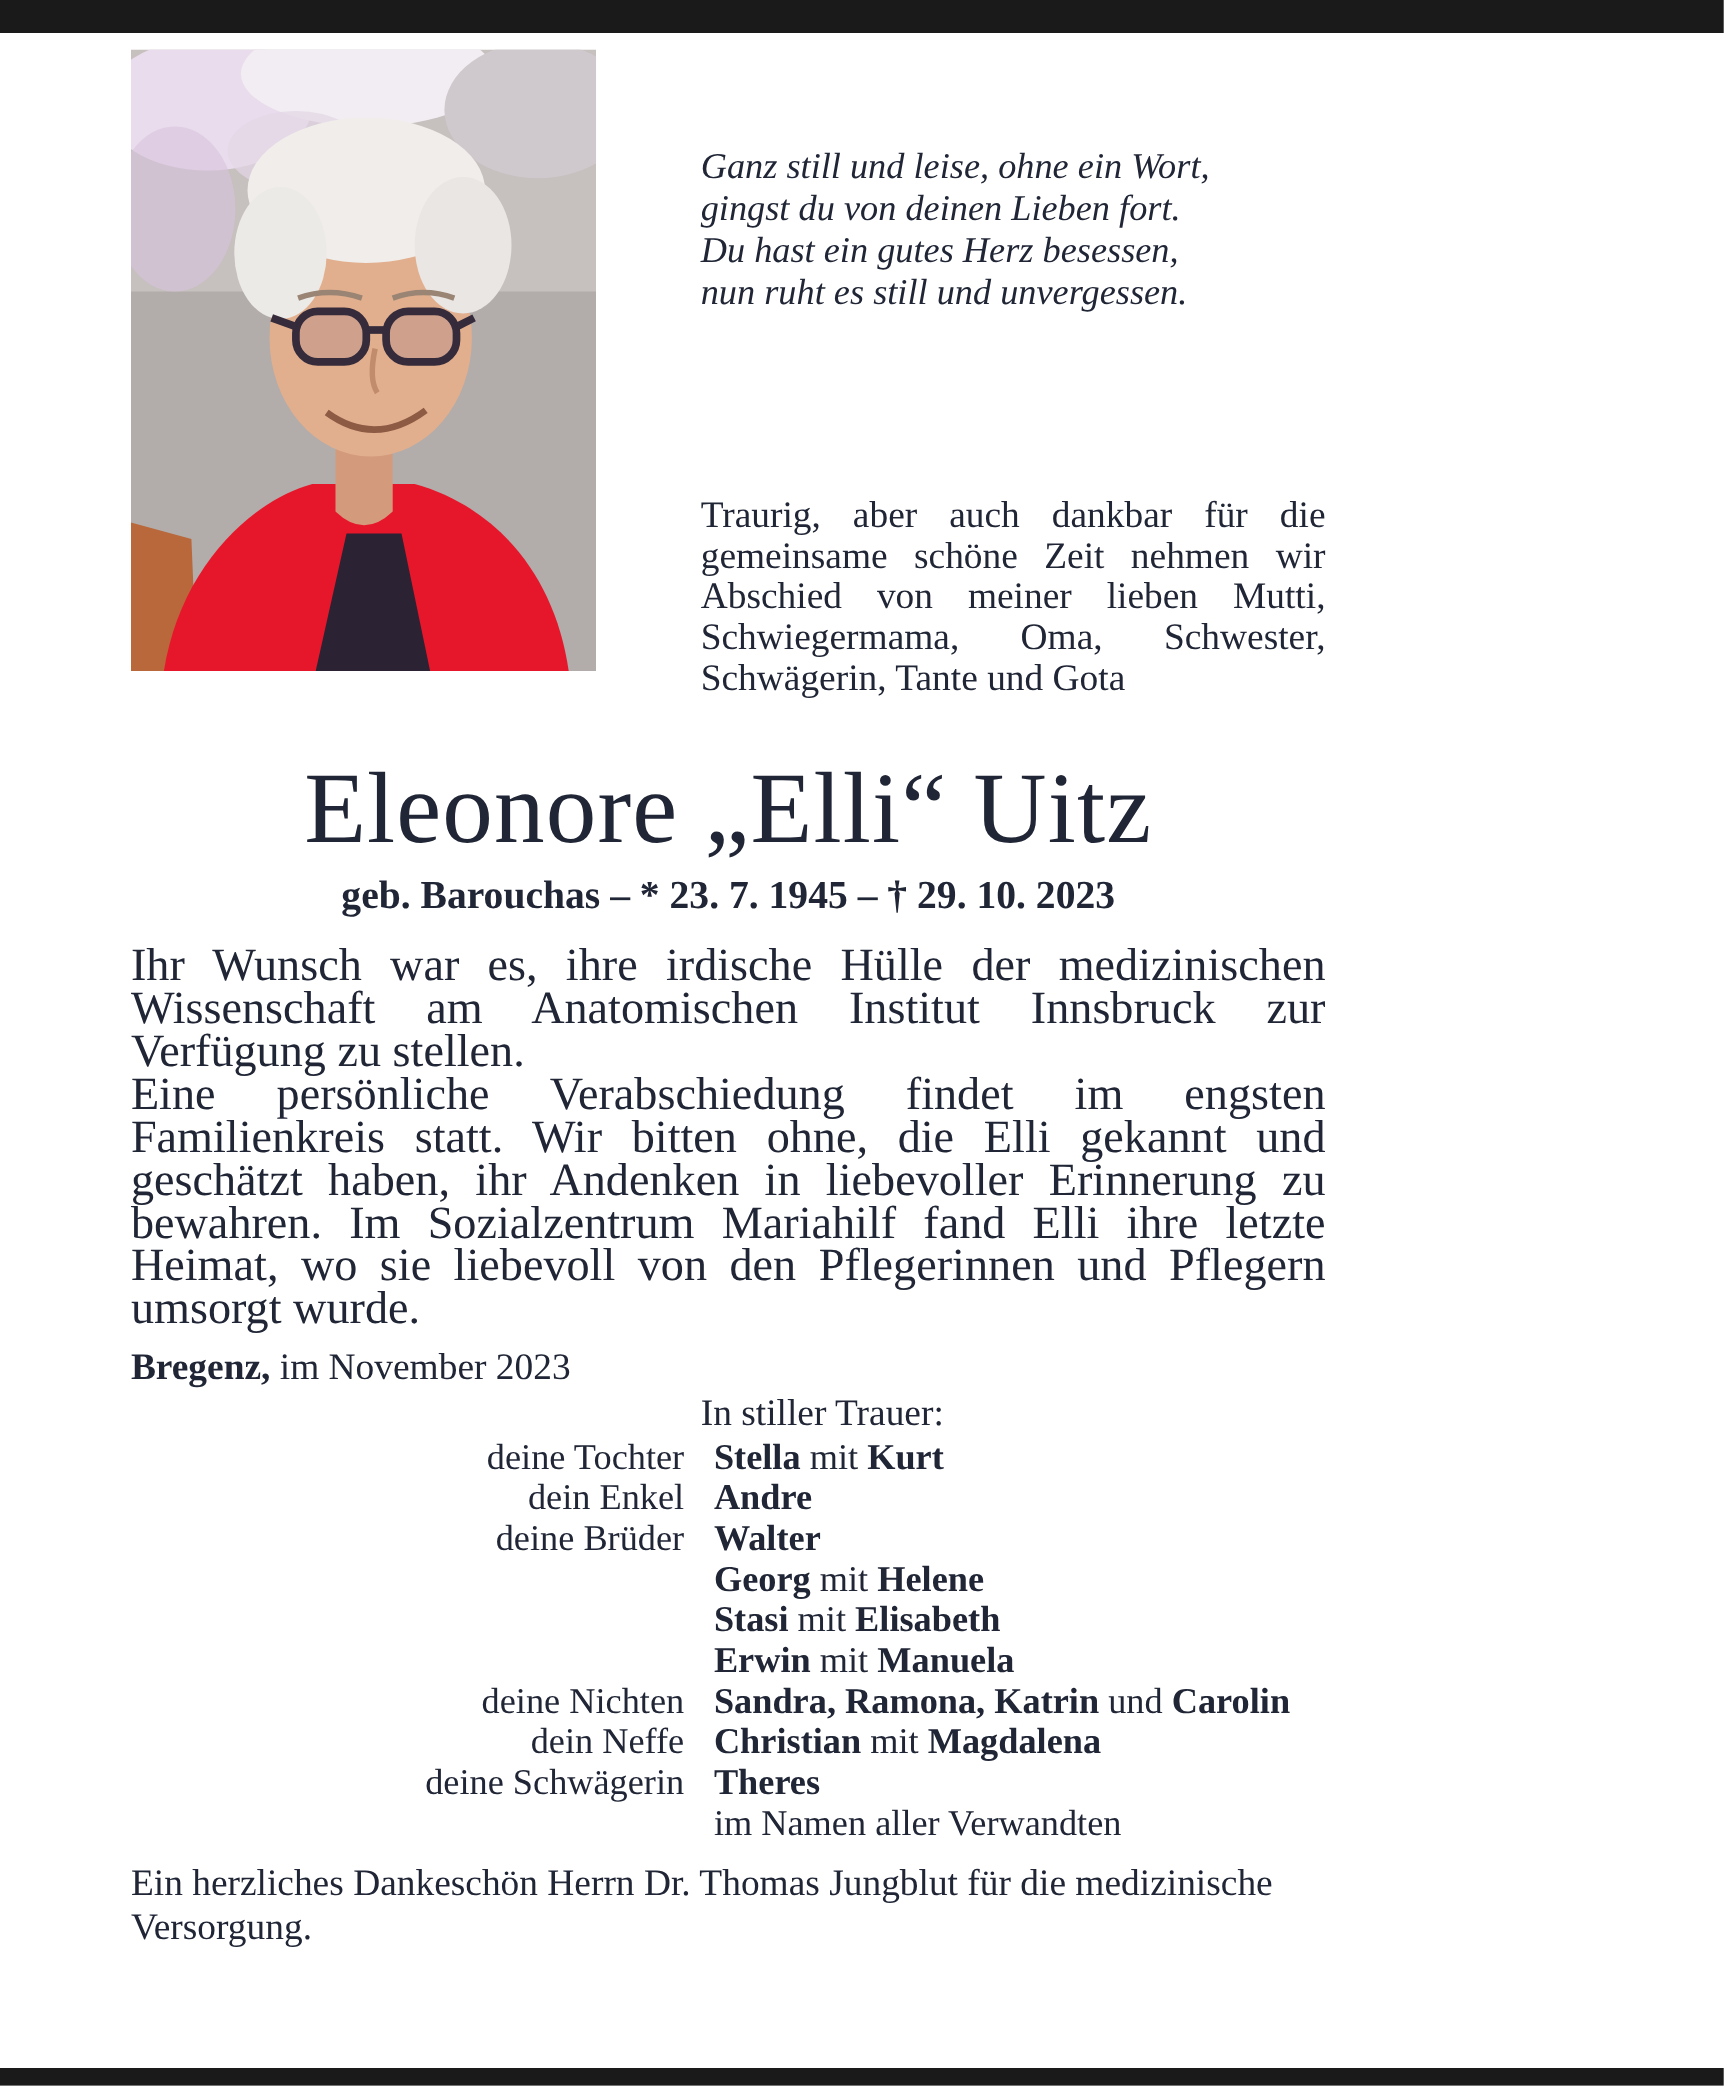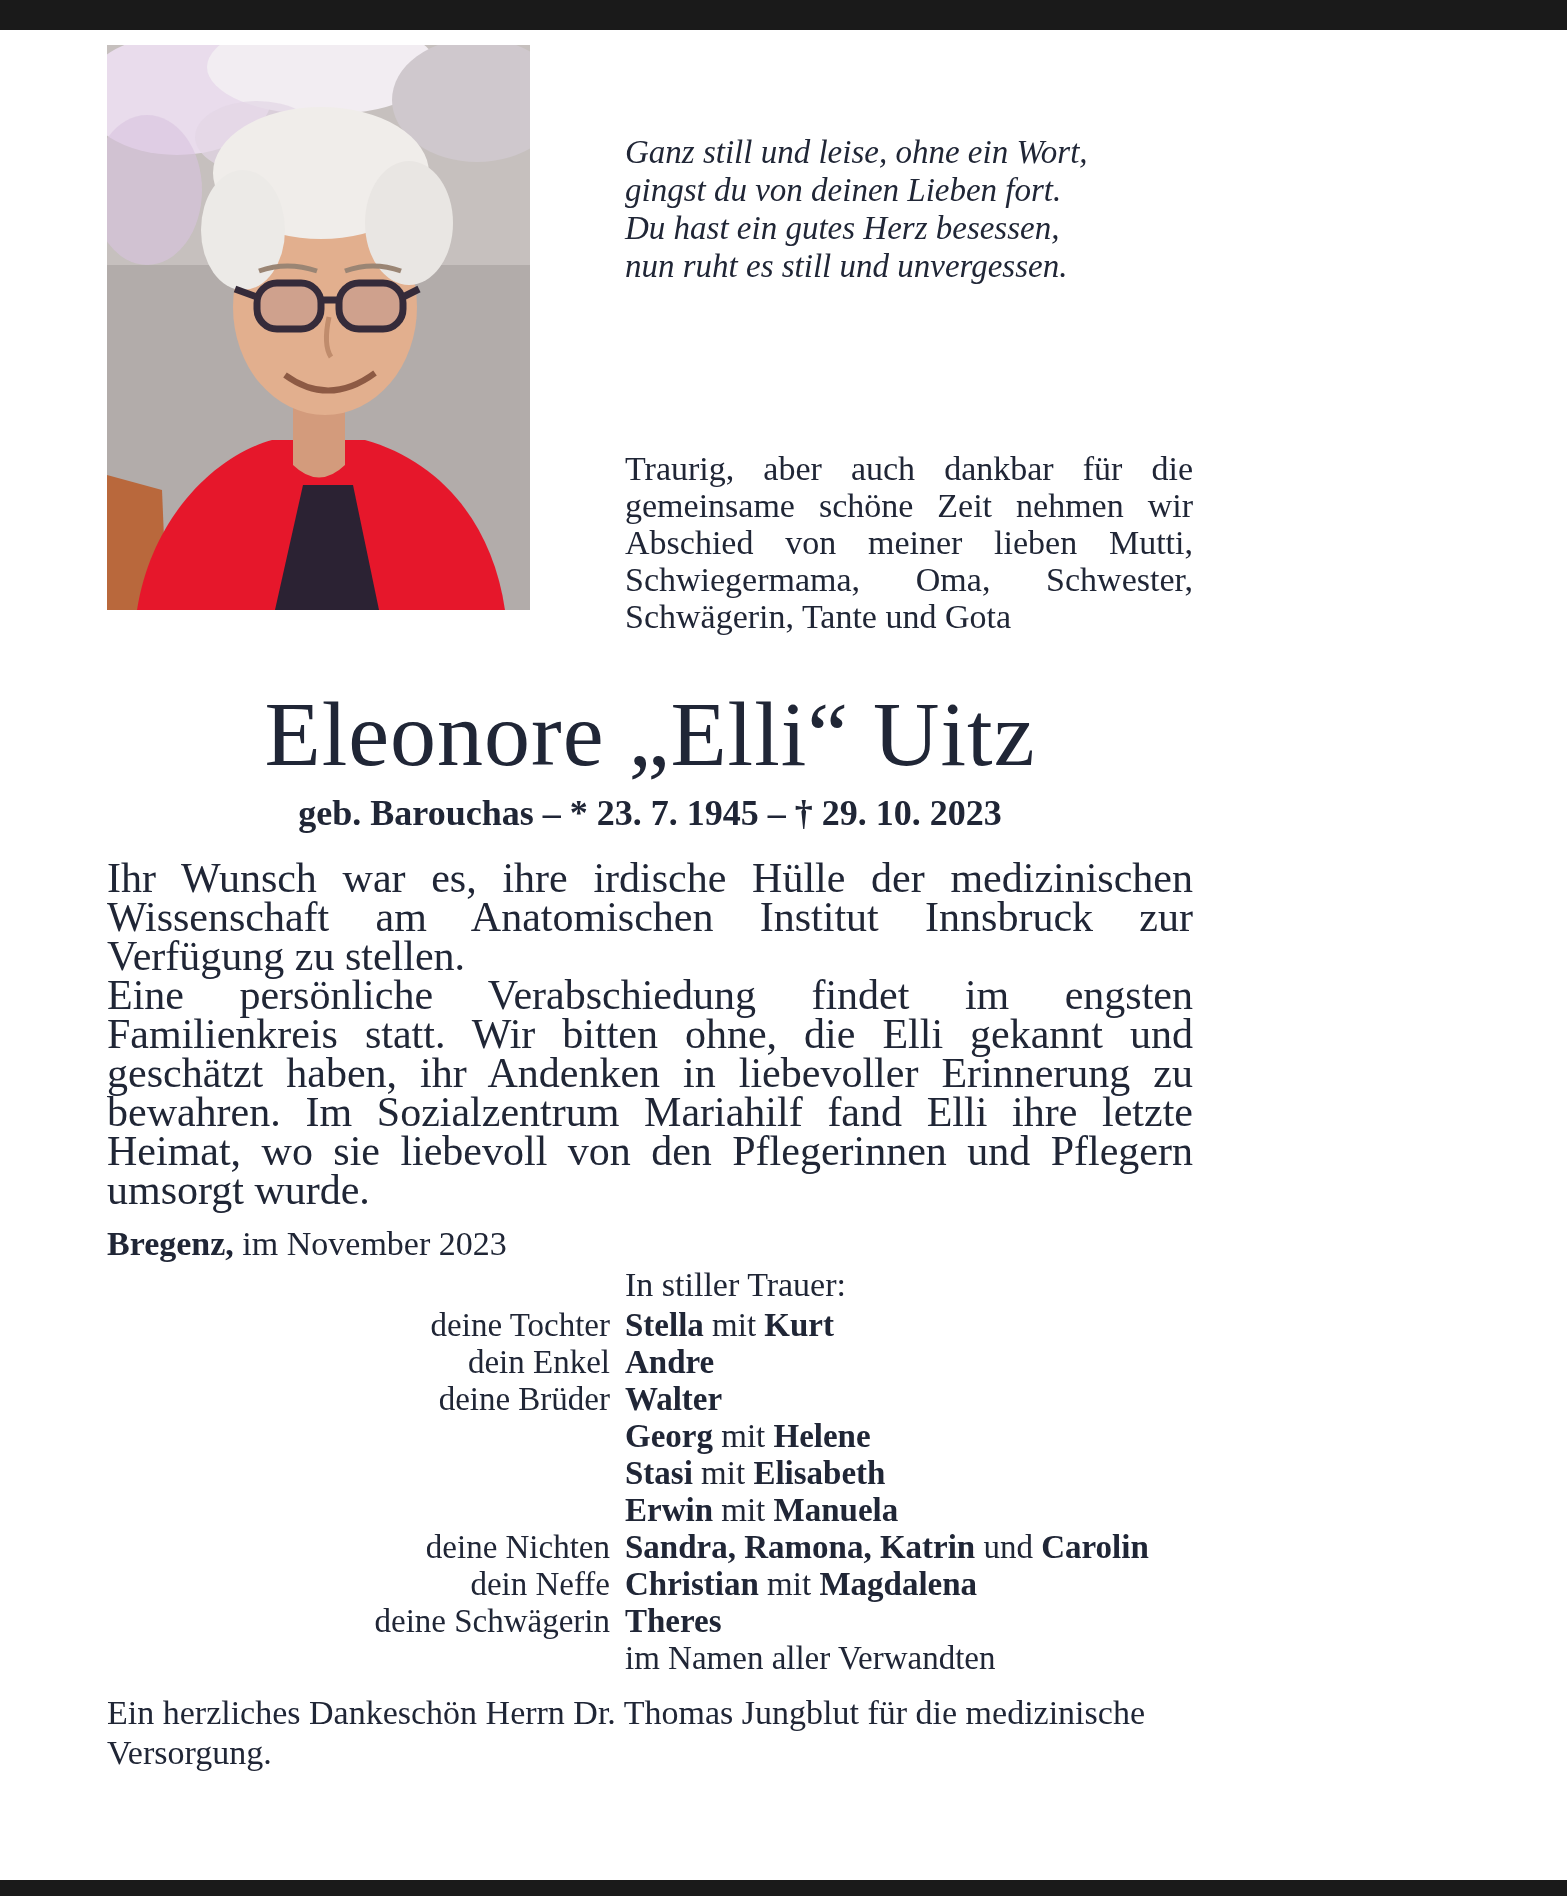--- a/index.html
+++ b/index.html
@@ -4,35 +4,35 @@
 <style>
   * { margin:0; padding:0; box-sizing:border-box; }
   html, body { background:#ffffff; }
   body {
     width:1567px; height:1896px; position:relative; overflow:hidden;
     font-family:"Liberation Serif", serif; color:#202636;
   }
   .bar { position:absolute; left:0; width:100%; background:#1a1a1a; }
   .bar-top { top:0; height:30px; }
   .bar-bottom { bottom:0; height:16px; }
-  .content { position:absolute; top:30px; left:107px; width:1086px; }
+  .content { position:absolute; top:30px; left:119px; width:1086px; }
   .top-row { display:flex; margin-top:15px; }
   .photo { flex:0 0 423px; width:423px; height:565px; overflow:hidden; }
   .photo svg { display:block; width:100%; height:100%; }
   .right-col { margin-left:95px; width:568px; }
   .poem { margin-top:88px; font-style:italic; font-size:33px; line-height:38px; }
   .intro { margin-top:165px; font-size:34px; line-height:37px; text-align:justify; }
   .name { margin-top:51px; font-size:92px; line-height:97px; text-align:center; letter-spacing:1px; }
   .dates { margin-top:8px; text-align:center; font-weight:bold; font-size:36px; line-height:44px; }
   .body-text { margin-top:24px; font-size:42px; line-height:39px; text-align:justify; }
   .place { margin-top:14px; font-size:34px; line-height:39px; }
   .place-bold { font-weight:bold; }
   .trauer-header { margin-left:518px; margin-top:2px; font-size:34px; line-height:40px; }
   .mourners { margin-top:2px; font-size:33px; line-height:37px; }
-  .mourner-row { display:flex; }
+  .mourner-row { display:flex;gap:12px; }
   .mourner-label { flex:0 0 503px; text-align:right; }
   .mourner-names { padding-left:15px; }
   .mourner-names .b { font-weight:bold; }
   .closing { margin-top:16px; font-size:34px; line-height:40px; }
 </style>
 </head>
 <body>
 
 <div class="bar bar-top"></div>
 

